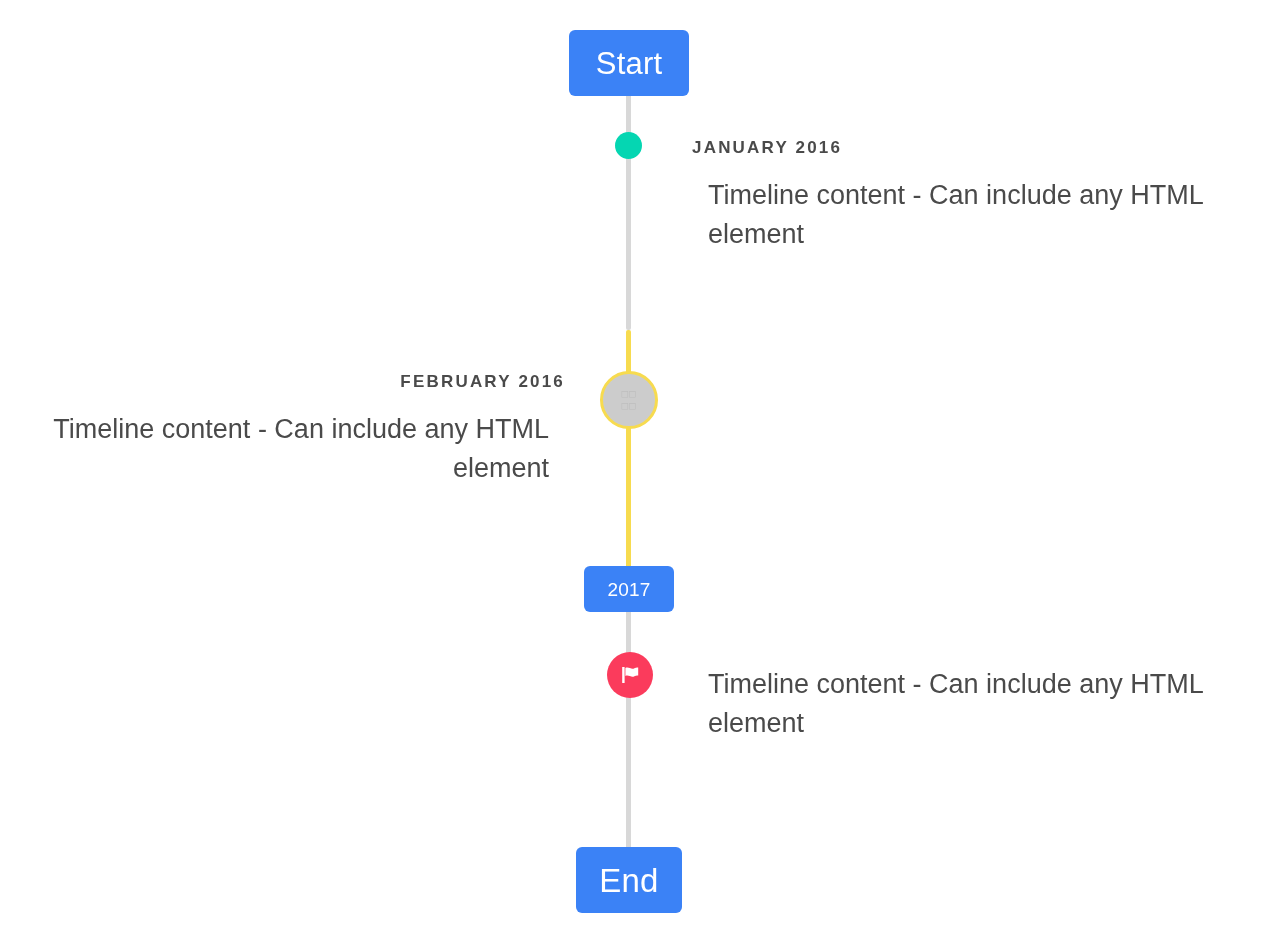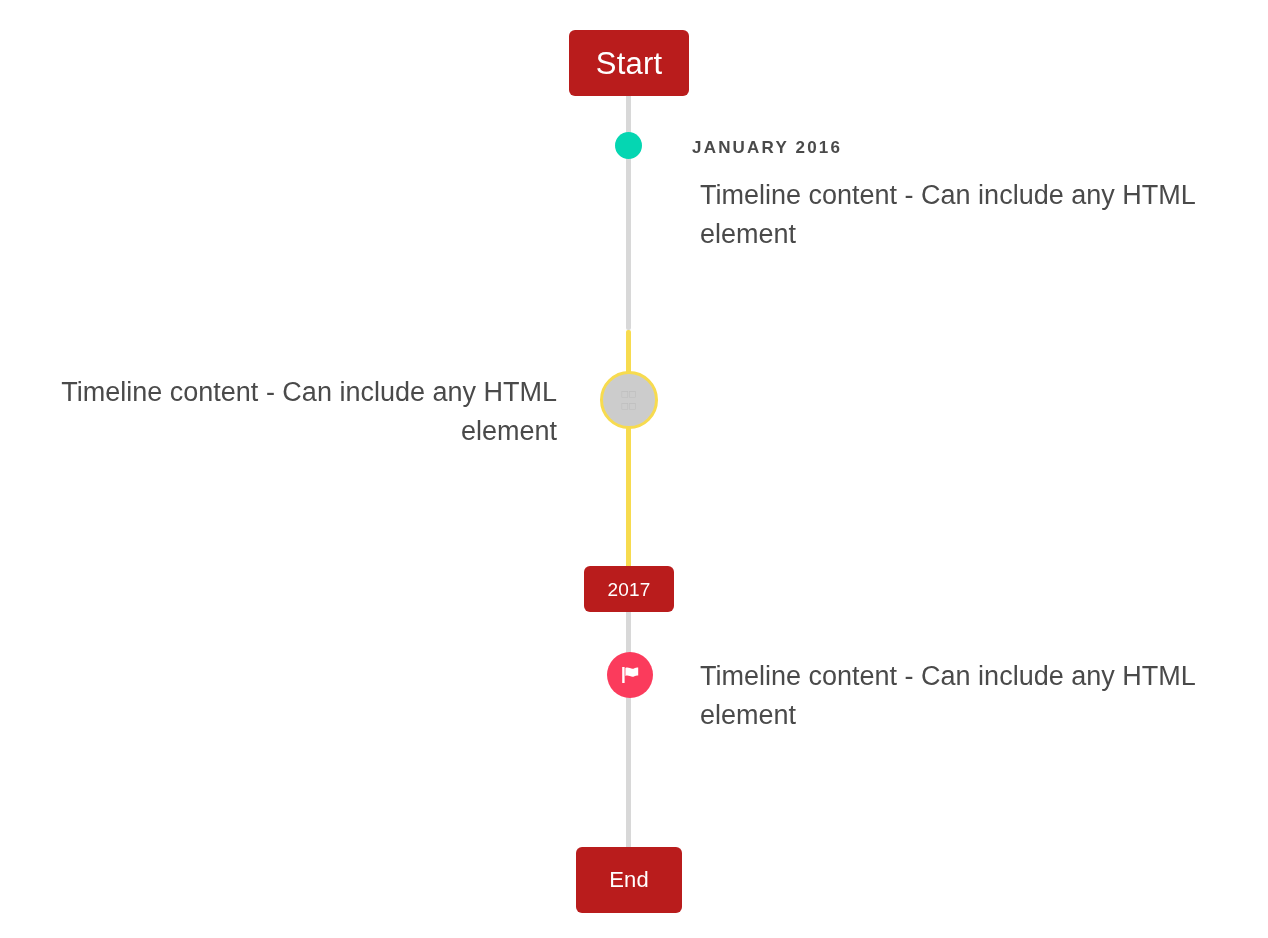--- a/index.html
+++ b/index.html
@@ -30,42 +30,42 @@
   .spine-grey-top   { top: 30px;  height: 300px; background: #d8d8d8; }
   .spine-yellow     { top: 330px; height: 238px; background: #f7db4f; }
   .spine-grey-bot   { top: 610px; height: 253px; background: #d8d8d8; }
 
   
   .badge {
     position: absolute;
     display: flex;
     align-items: center;
     justify-content: center;
-    background: #b91c1c;
+    background: #3b82f6;
     color: #ffffff;
     border-radius: 6px;
     font-weight: 400;
     letter-spacing: 0.2px;
     line-height: 1;
     user-select: none;
   }
   .badge-start {
     left: 569px; top: 30px;
     width: 120px; height: 66px;
     font-size: 31px;
   }
   .badge-mid {
     left: 584px; top: 566px;
     width: 90px; height: 46px;
     font-size: 19px;
   }
   .badge-end {
     left: 576px; top: 847px;
     width: 106px; height: 66px;
-    font-size: 22px;
+    font-size: 33px;
   }
 
   
   .marker {
     position: absolute;
     border-radius: 50%;
     display: flex;
     align-items: center;
     justify-content: center;
   }
@@ -109,21 +109,21 @@
     color: #4a4a4a;
     text-transform: uppercase;
     margin: 8px 0 18px 0;
     line-height: 1.1;
   }
   .entry-body {
     font-size: 27px;
     font-weight: 400;
     color: #4a4a4a;
     line-height: 1.45;
-    margin: 8px;
+    margin: 16px;
   }
 
   .entry-jan   { top: 131px; }
   .entry-feb   { top: 365px; }
   .entry-mar   { top: 649px; }
 </style>
 </head>
 <body>
 
 <div class="timeline">
@@ -138,20 +138,21 @@
   <div class="entry entry-right entry-jan">
     <div class="entry-date">JANUARY 2016</div>
     <div class="entry-body">Timeline content - Can include any HTML element</div>
   </div>
 
   <div class="marker marker-ring">
     <span class="glyph">□□
 □□</span>
   </div>
   <div class="entry entry-left entry-feb">
+    <div class="entry-date">FEBRUARY 2016</div>
     <div class="entry-body">Timeline content - Can include any HTML element</div>
   </div>
 
   <div class="badge badge-mid">2017</div>
 
   <div class="marker marker-flag">
     <svg width="24" height="24" viewBox="0 0 24 24">
       <rect x="4.2" y="4" width="2.4" height="16" fill="#ffffff"></rect>
       <path d="M7.4 5.1 C10.4 3.3 13.4 7.1 16.4 5.3 C17.8 4.5 19.2 4.2 20.2 4.6
                L20.2 12.6 C19.2 12.2 17.8 12.5 16.4 13.3

